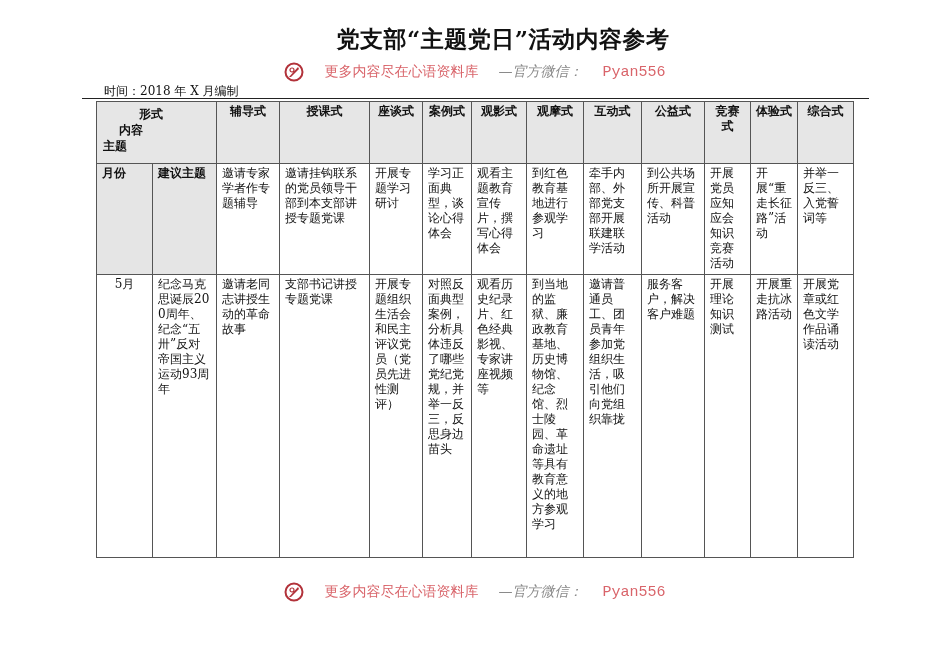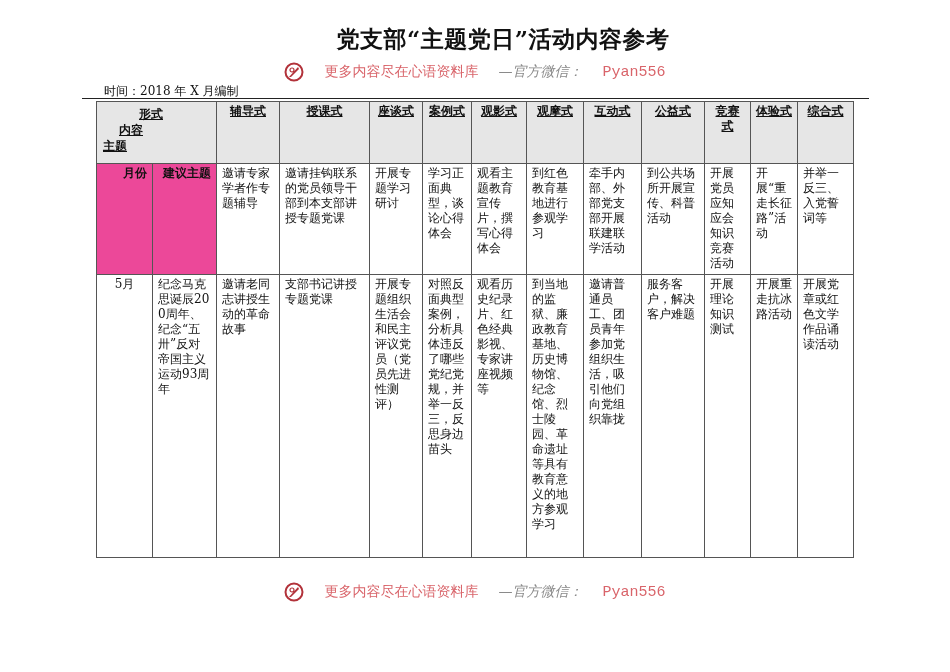--- a/index.html
+++ b/index.html
@@ -19,21 +19,21 @@
   table.plan { position:absolute; left:96px; top:101px; border-collapse:collapse; table-layout:fixed;
                font-size:12px; line-height:15px; }
   table.plan td { border:1px solid #555; vertical-align:top; padding:2px 5px; word-break:break-all; }
   .hd td { background:#e6e6e6; font-family:"DejaVu Sans","Liberation Sans",sans-serif; font-weight:bold;
            text-align:center; vertical-align:middle; font-size:12px; }
   .hd td.corner { text-align:left; padding:4px 6px; line-height:16px; }
   .corner .c1 { display:block; padding-left:36px; }
   .corner .c2 { display:block; padding-left:16px; }
   .corner .c3 { display:block; }
   .r2 td { vertical-align:middle; }
-  .r2 td.gray { background:#ec4899; font-family:"DejaVu Sans","Liberation Sans",sans-serif; font-weight:bold; text-align:right; }
+  .r2 td.gray { background:#e5e5e5; font-family:"DejaVu Sans","Liberation Sans",sans-serif; font-weight:bold; text-align:left; }
   .r3 td.month { text-align:center; }
 </style>
 </head>
 <body>
 
 <div class="title">党支部“主题党日”活动内容参考</div>
 
 <div class="watermark" style="top:62px;">
   <span class="wm-inner">
     <span class="wm-logo">
@@ -62,21 +62,21 @@
       <col style="width:49px">
       <col style="width:55px">
       <col style="width:57px">
     <col style="width:58px">
       <col style="width:63px">
       <col style="width:46px">
       <col style="width:47px">
       <col style="width:56px">
   </colgroup>
   <tbody>
-      <tr class="hd" style="height:62px;text-decoration:underline;">
+      <tr class="hd" style="height:62px;">
     <td class="corner" colspan="2">
       <span class="c1">形式</span>
       <span class="c2">内容</span>
       <span class="c3">主题</span>
     </td>
     <td>辅导式</td>
     <td>授课式</td>
     <td>座谈式</td>
     <td>案例式</td>
     <td>观影式</td>

